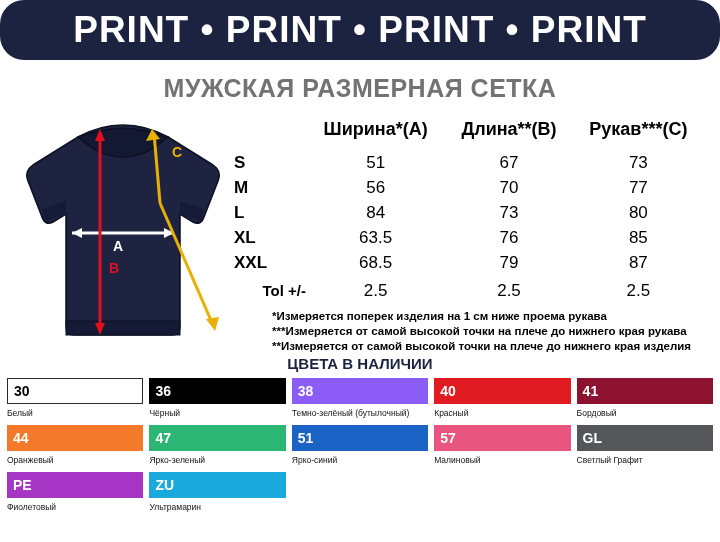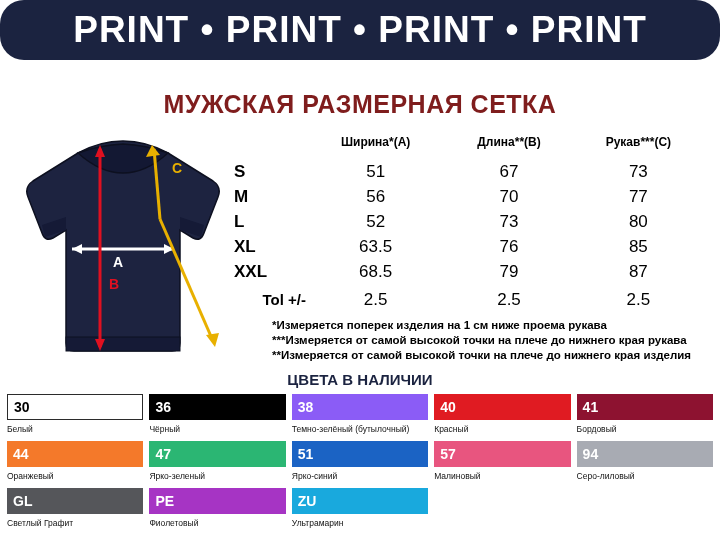--- a/index.html
+++ b/index.html
@@ -26,24 +26,24 @@
   }
   .header-band .band-text {
     color: #ffffff;
     font-size: 37px;
     font-weight: bold;
     letter-spacing: 1px;
     white-space: nowrap;
   }
   .subtitle {
     text-align: center;
-    color: #7f1d1d;
+    color: #737373;
     font-size: 25px;
     font-weight: bold;
-    margin-top: 30px;
+    margin-top: 14px;
     letter-spacing: 0.5px;
   }
 
   
   .main {
     position: relative;
     width: 720px;
     height: 250px;
   }
 
@@ -61,21 +61,21 @@
     position: absolute;
     left: 232px;
     top: 16px;
     width: 480px;
   }
   table.sizes {
     border-collapse: collapse;
     width: 472px;
   }
   table.sizes th {
-    font-size: 12px;
+    font-size: 18px;
     font-weight: bold;
     color: #000;
     padding: 0 0 10px 0;
     text-align: center;
   }
   table.sizes th.lbl-col {
     width: 74px;
     text-align: left;
   }
   table.sizes td {
@@ -221,21 +221,21 @@
           <td>73</td>
         </tr>
         <tr>
           <td class="size-name">M</td>
           <td>56</td>
           <td>70</td>
           <td>77</td>
         </tr>
         <tr>
           <td class="size-name">L</td>
-          <td>52</td>
+          <td>84</td>
           <td>73</td>
           <td>80</td>
         </tr>
         <tr>
           <td class="size-name">XL</td>
           <td>63.5</td>
           <td>76</td>
           <td>85</td>
         </tr>
         <tr>
@@ -321,26 +321,20 @@
     <div class="name">Ярко-синий</div>
   </div>
 
   <div class="swatch">
     <div class="chip" style="background:#e8557f">
       <span class="code" style="color:#ffffff">57</span>
     </div>
     <div class="name">Малиновый</div>
   </div>
 
-  <div class="swatch">
-    <div class="chip" style="background:#a8abb3">
-      <span class="code" style="color:#ffffff">94</span>
-    </div>
-    <div class="name">Серо-лиловый</div>
-  </div>
 
 
   <div class="swatch">
     <div class="chip" style="background:#55565a">
       <span class="code" style="color:#ffffff">GL</span>
     </div>
     <div class="name">Светлый Графит</div>
   </div>
 
   <div class="swatch">

